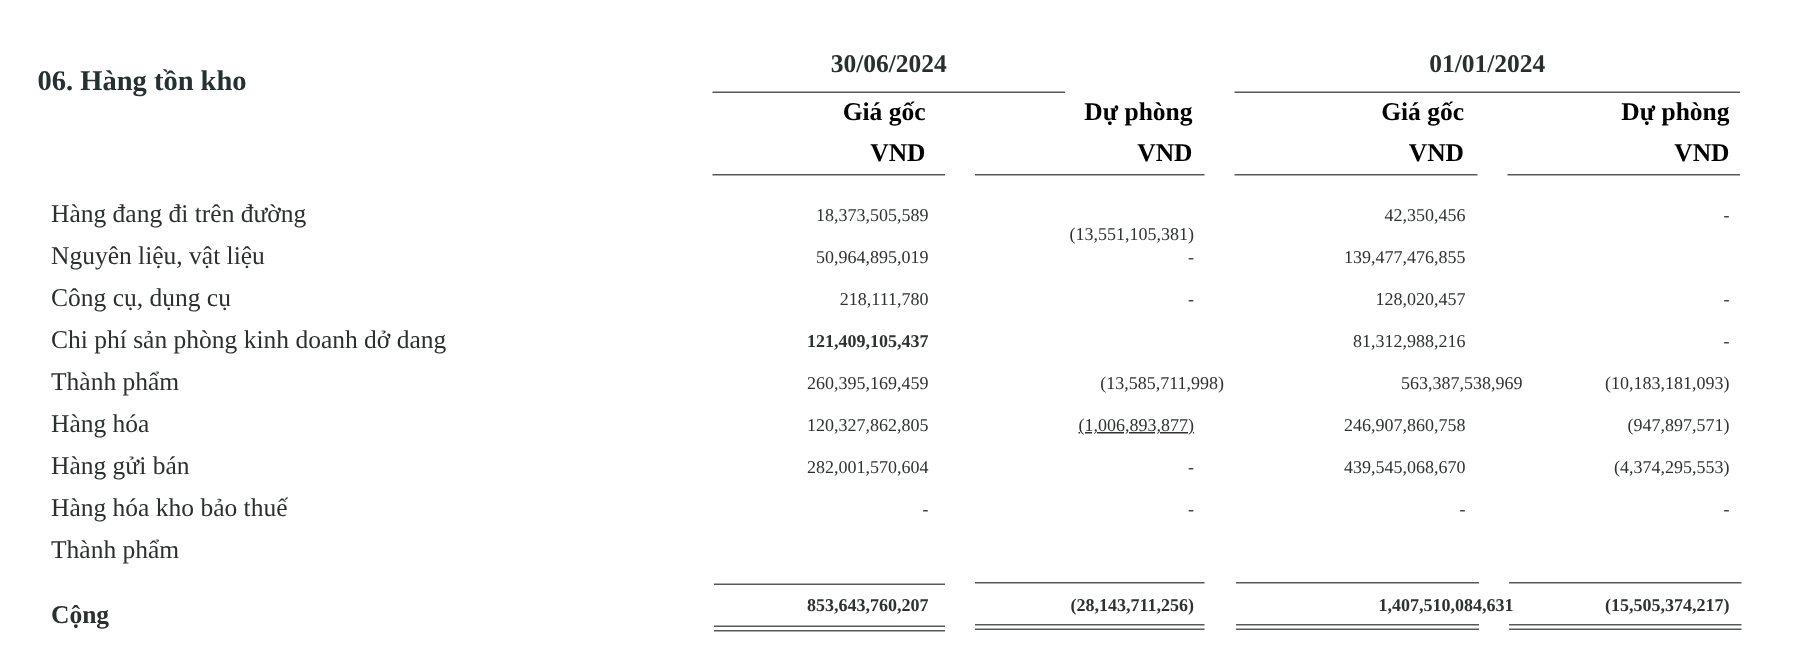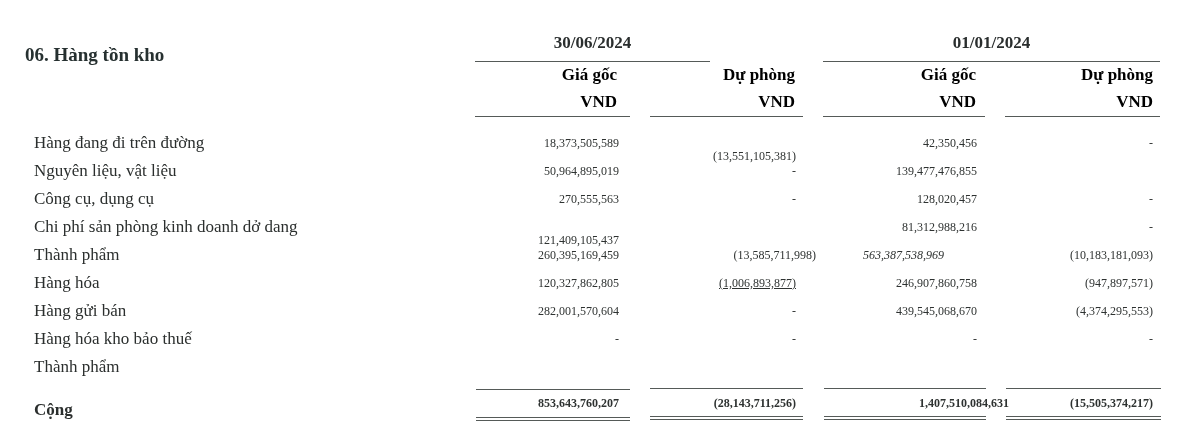--- a/index.html
+++ b/index.html
@@ -57,37 +57,37 @@
     </div>
     <div>
       <div class="label" style="top: 157px;">Nguyên liệu, vật liệu</div>
       <div class="cell" style="left: 470px; width: 149px; top: 157px;">50,964,895,019</div>
       <div class="cell" style="left: 640px; width: 156px; top: 157px;">-</div>
       <div class="cell" style="left: 820px; width: 157px; top: 157px;">139,477,476,855</div>
       <div class="cell" style="left: 990px; width: 163px; top: 157px;"></div>
     </div>
     <div>
       <div class="label" style="top: 185px;">Công cụ, dụng cụ</div>
-      <div class="cell" style="left: 470px; width: 149px; top: 185px;">270,555,563</div>
+      <div class="cell" style="left: 470px; width: 149px; top: 185px;">218,111,780</div>
       <div class="cell" style="left: 640px; width: 156px; top: 185px;">-</div>
       <div class="cell" style="left: 820px; width: 157px; top: 185px;">128,020,457</div>
       <div class="cell" style="left: 990px; width: 163px; top: 185px;">-</div>
     </div>
     <div>
       <div class="label" style="top: 213px;">Chi phí sản phòng kinh doanh dở dang</div>
-      <div class="cell" style="left: 470px; width: 149px; top: 226px;">121,409,105,437</div>
+      <div class="cell" style="left: 470px; width: 149px; top: 213px; font-weight: bold;">121,409,105,437</div>
       <div class="cell" style="left: 640px; width: 156px; top: 213px;"></div>
       <div class="cell" style="left: 820px; width: 157px; top: 213px;">81,312,988,216</div>
       <div class="cell" style="left: 990px; width: 163px; top: 213px;">-</div>
     </div>
     <div>
       <div class="label" style="top: 241px;">Thành phẩm</div>
       <div class="cell" style="left: 470px; width: 149px; top: 241px;">260,395,169,459</div>
       <div class="cell" style="left: 660px; width: 156px; top: 241px;">(13,585,711,998)</div>
-      <div class="cell" style="left: 787px; width: 157px; top: 241px; font-style: italic;">563,387,538,969</div>
+      <div class="cell" style="left: 858px; width: 157px; top: 241px;">563,387,538,969</div>
       <div class="cell" style="left: 990px; width: 163px; top: 241px;">(10,183,181,093)</div>
     </div>
     <div>
       <div class="label" style="top: 269px;">Hàng hóa</div>
       <div class="cell" style="left: 470px; width: 149px; top: 269px;">120,327,862,805</div>
       <div class="cell" style="left: 640px; width: 156px; top: 269px; text-decoration: underline;">(1,006,893,877)</div>
       <div class="cell" style="left: 820px; width: 157px; top: 269px;">246,907,860,758</div>
       <div class="cell" style="left: 990px; width: 163px; top: 269px;">(947,897,571)</div>
     </div>
     <div>

